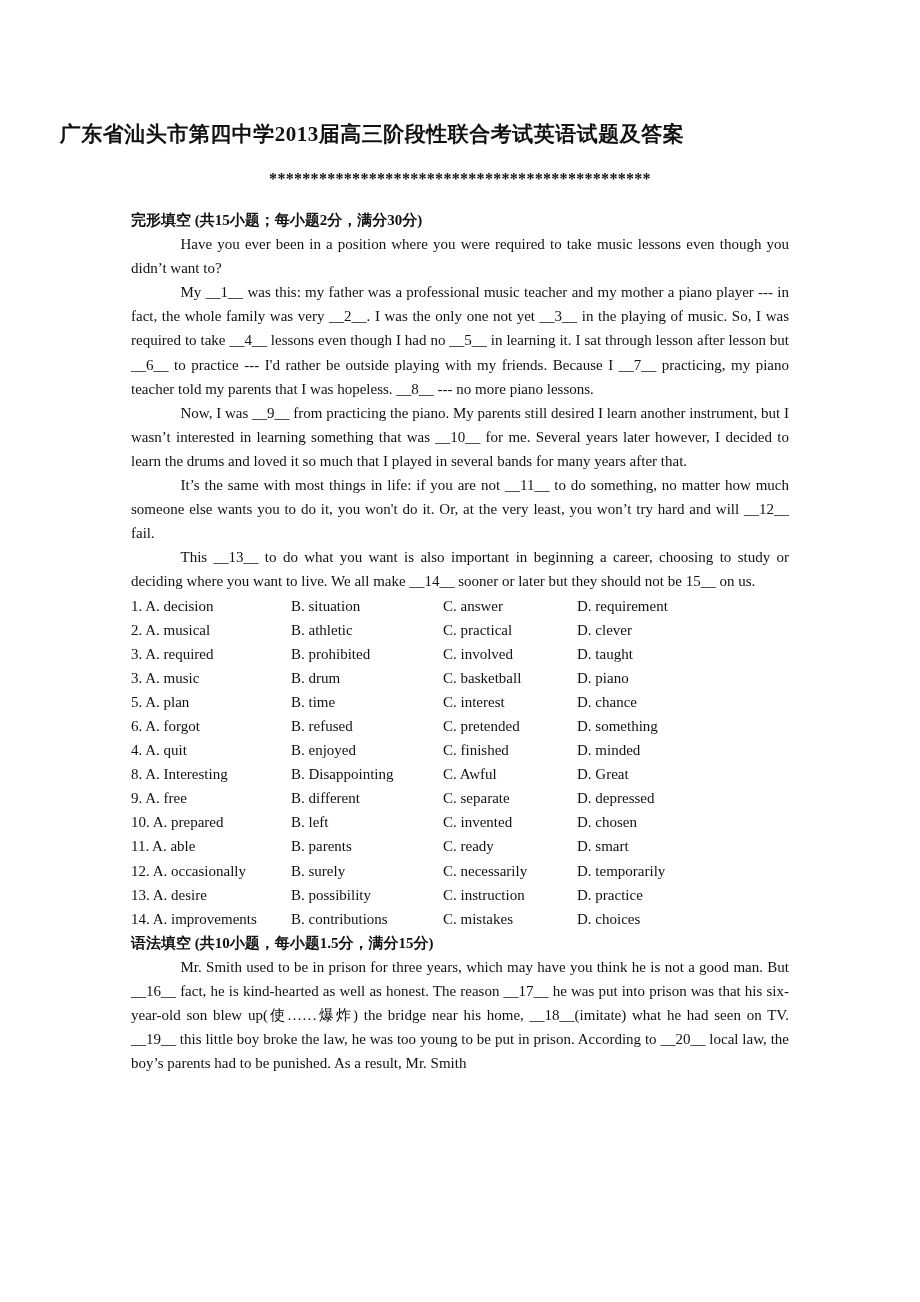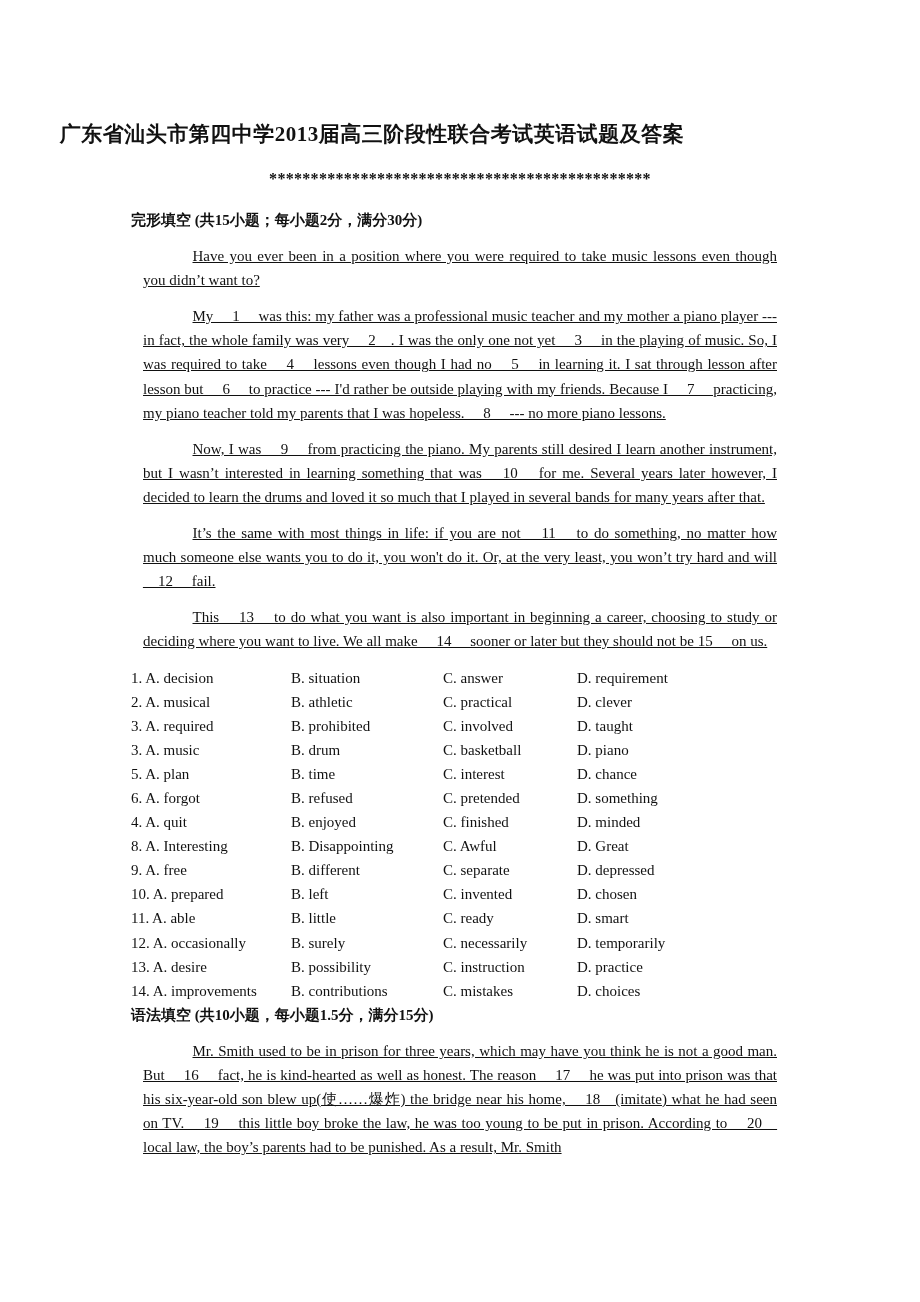--- a/index.html
+++ b/index.html
@@ -14,21 +14,21 @@
   }
   .stars {
     position: absolute; left: 0; width: 920px; top: 170px;
     text-align: center; font-size: 16px; font-weight: bold; letter-spacing: 0.3px;
   }
   .content {
     position: absolute; left: 131px; width: 658px; top: 208px;
     font-size: 15px; line-height: 24.1px;
   }
   .section-head { font-weight: bold; font-size: 15px; font-family: Liberation Serif, serif; }
-  .para { text-align: justify; text-indent: 3.3em; margin: 12px; text-decoration: underline; }
+  .para { text-align: justify; text-indent: 3.3em; margin: 0; }
   .opt-row { display: flex; height: 24.1px; }
   .opt-row span { white-space: nowrap; }
   .c0 { width: 160px; }
   .c1 { width: 152px; }
   .c2 { width: 134px; }
   .c3 { width: 200px; }
 </style>
 </head>
 <body>
 
@@ -99,21 +99,21 @@
       <span class="c3">D. depressed</span>
     </div>
     <div class="opt-row">
       <span class="c0">10. A. prepared</span>
       <span class="c1">B. left</span>
       <span class="c2">C. invented</span>
       <span class="c3">D. chosen</span>
     </div>
     <div class="opt-row">
       <span class="c0">11. A. able</span>
-      <span class="c1">B. little</span>
+      <span class="c1">B. parents</span>
       <span class="c2">C. ready</span>
       <span class="c3">D. smart</span>
     </div>
     <div class="opt-row">
       <span class="c0">12. A. occasionally</span>
       <span class="c1">B. surely</span>
       <span class="c2">C. necessarily</span>
       <span class="c3">D. temporarily</span>
     </div>
     <div class="opt-row">

